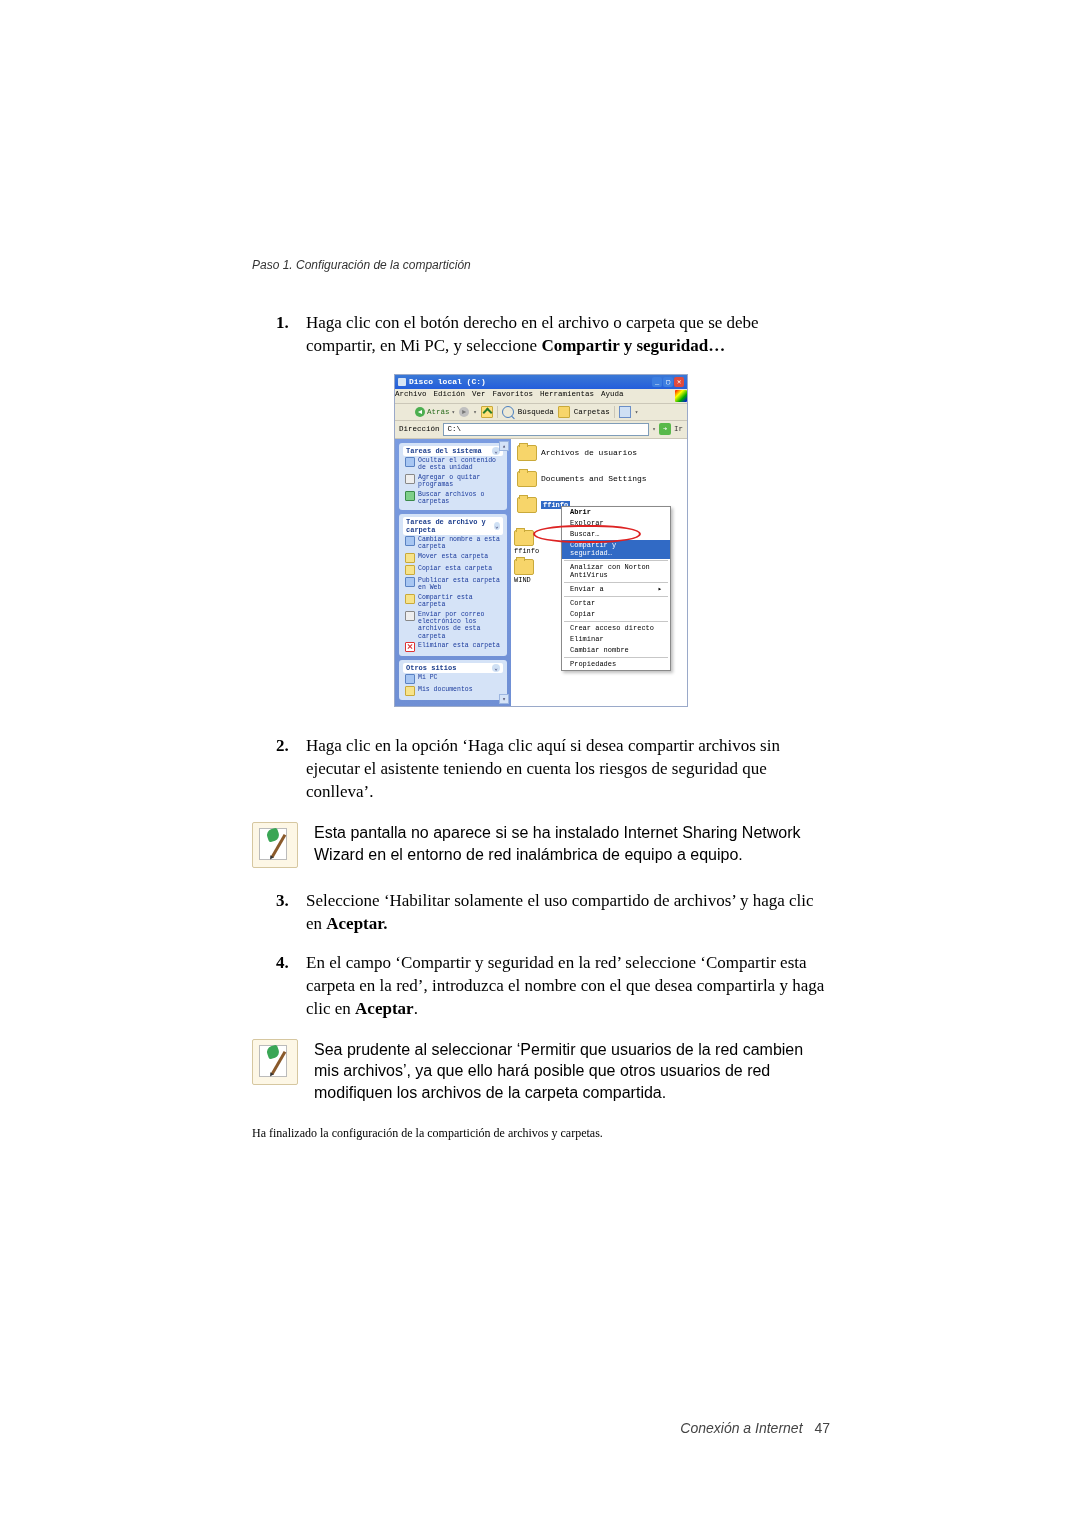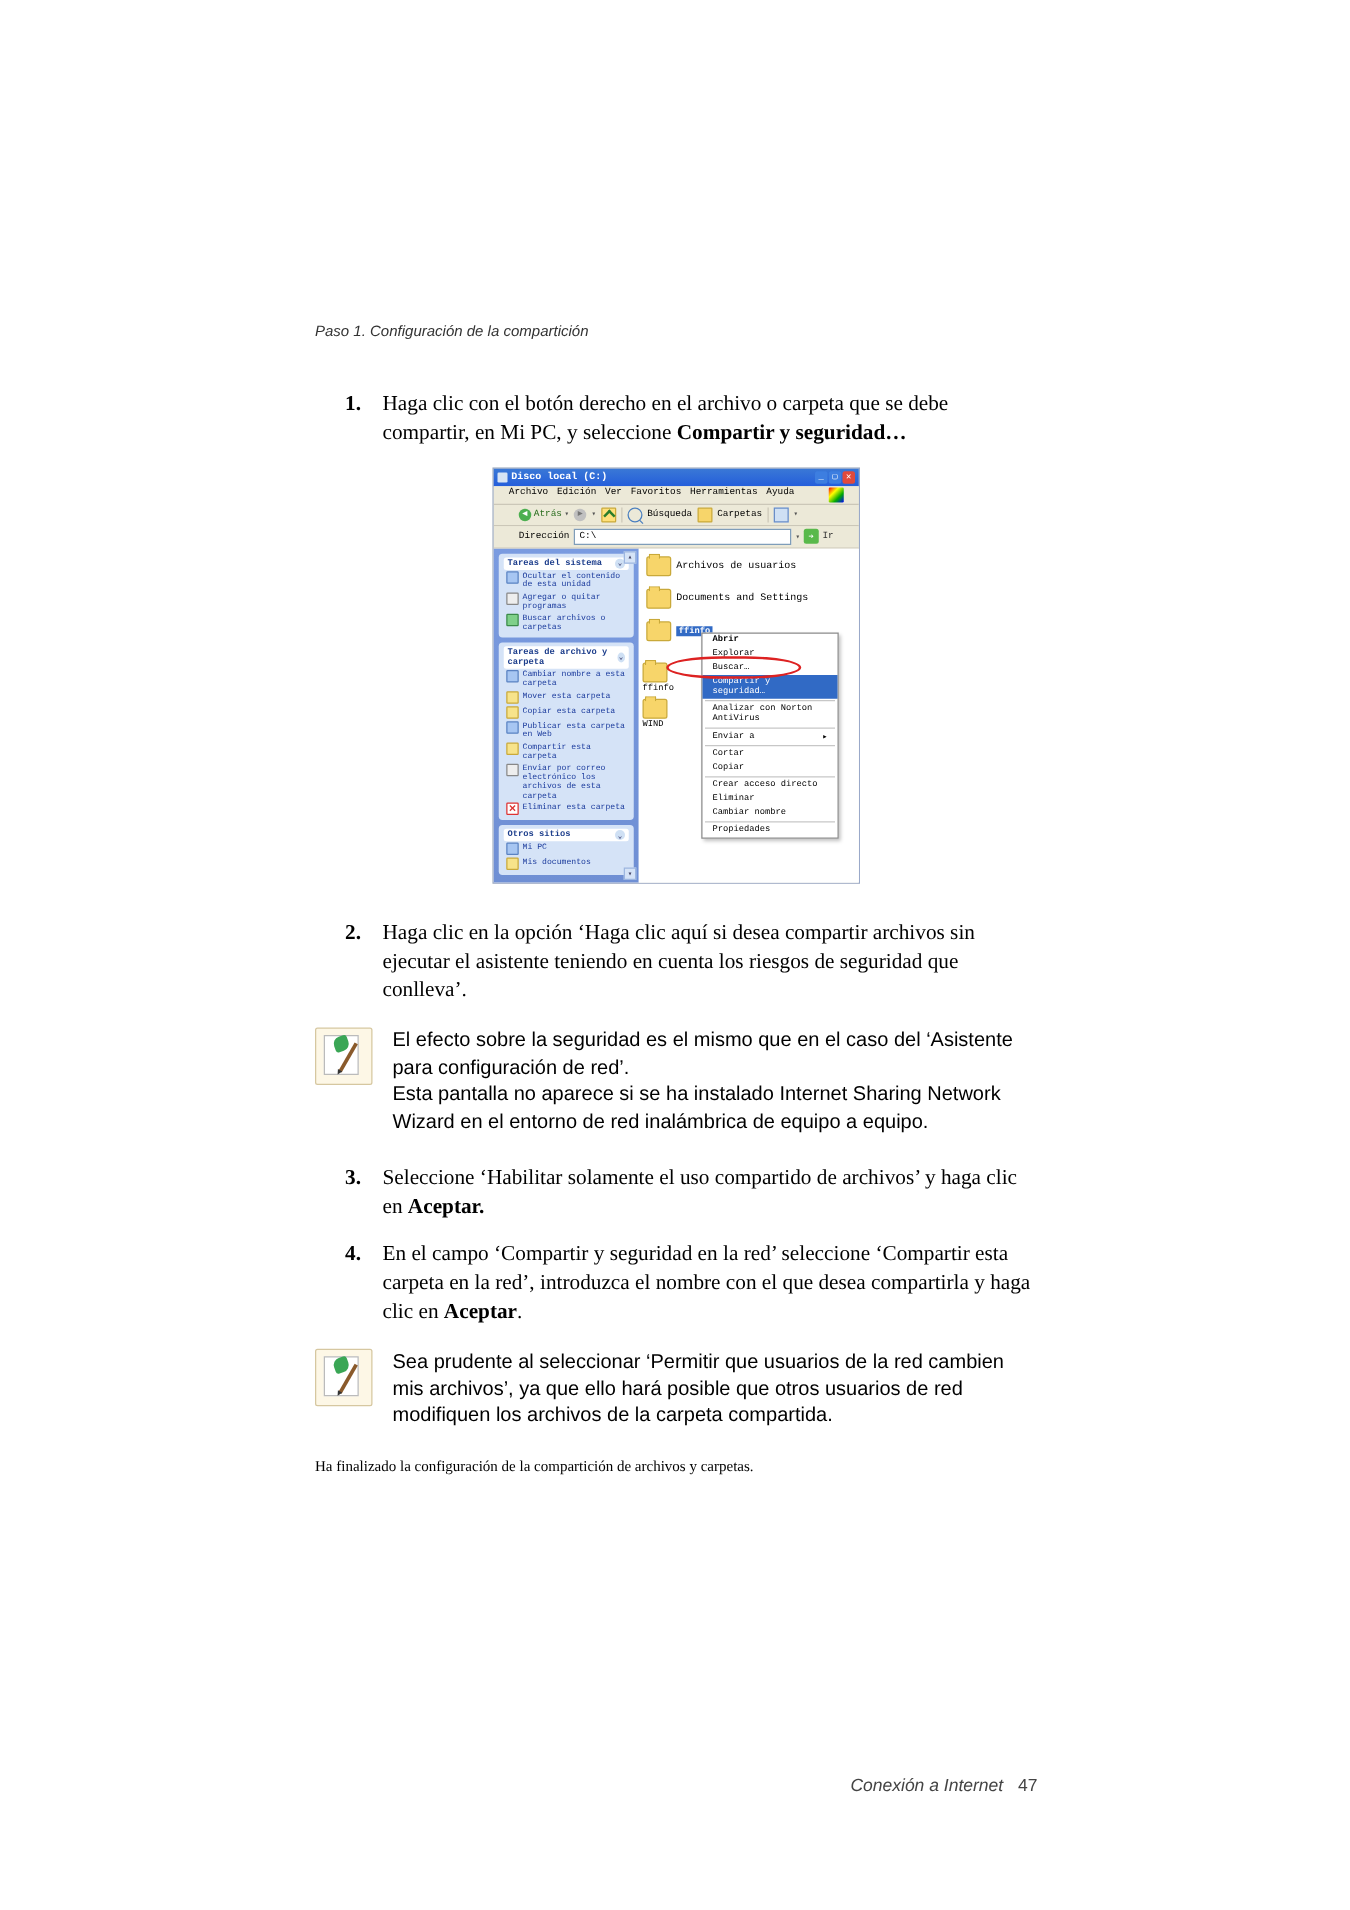--- a/index.html
+++ b/index.html
@@ -58,21 +58,21 @@
     width: 8px; height: 8px; background: #d7e4f4; border-radius: 1px;
     margin-right: 3px;
   }
   .titlebar .title-text { flex:1; font-weight: bold; font-size:8px;}
   .wctrl { display:flex; gap:1px;}
   .wbtn { width:10px; height:10px; border-radius:2px; display:flex; align-items:center; justify-content:center; font-size:7px; color:#fff;}
   .wmin{background:#3d7ee0;} .wmax{background:#3d7ee0;} .wcls{background:#e04a3d;}
   .menubar {
     background:#ece9d8;
     border-bottom:1px solid #cbc7b8;
-    padding:1px 12px;
+    padding:1px 0;
     display:flex; gap:7px;
     font-size:7.5px;
   }
   .xpcorner{
     width:12px; height:12px; margin-left:auto;
     background: linear-gradient(135deg,#f00,#ff0,#0a0,#00f);
     border-radius:1px;
   }
   .toolbar{
     background:#ece9d8;
@@ -87,21 +87,21 @@
   .upico{ width:10px;height:10px;background:#ffe07a;border:1px solid #c9a93a;border-radius:1px;position:relative;}
   .upico::after{content:"";position:absolute;left:2px;top:2px;width:5px;height:5px;border-left:2px solid #2a7d2a;border-top:2px solid #2a7d2a;transform:rotate(45deg);}
   .mag{width:10px;height:10px;border:1px solid #4a7fbf;border-radius:50%;position:relative;}
   .mag::after{content:"";position:absolute;width:4px;height:1px;background:#4a7fbf;bottom:-1px;right:-2px;transform:rotate(45deg);}
   .foldico{width:10px;height:10px;background:#f7d56a;border:1px solid #c9a93a;border-radius:1px;}
   .viewico{width:10px;height:10px;border:1px solid #6a8ec7;background:#cfe0f4;}
   .tdrop{font-size:6px;color:#555;}
   .addrbar{
     background:#ece9d8;
     border-bottom:1px solid #cbc7b8;
-    padding:2px 20px;
+    padding:2px 4px;
     display:flex;align-items:center;gap:3px;font-size:7.5px;
   }
   .addrinput{
     flex:1;height:11px;background:#fff;border:1px solid #7f9db9;
     display:flex;align-items:center;gap:2px;padding:0 2px;
   }
   .go-btn{width:12px;height:12px;background:#59b94b;border-radius:2px;display:flex;align-items:center;justify-content:center;color:#fff;font-size:7px;}
   .go-lbl{color:#333;}
   .client{display:flex;background:#fff;}
   .tasks{
@@ -382,21 +382,20 @@
     <div class="step-text"><span>Haga clic en la opción ‘Haga clic aquí si desea compartir archivos sin ejecutar el asistente teniendo en cuenta los riesgos de seguridad que conlleva’.</span></div>
   </div>
 
   <div class="notebox">
     <div class="noteicon">
       <div class="sheet"></div>
         <div class="leaf"></div>
         <div class="pen"></div>
     </div>
     <div>
-      <div>El efecto sobre la seguridad es el mismo que en el caso del ‘Asistente para configuración de red’.</div>
       <div>Esta pantalla no aparece si se ha instalado Internet Sharing Network Wizard en el entorno de red inalámbrica de equipo a equipo.</div>
     </div>
   </div>
 
   <div class="step">
     <div class="step-num">3.</div>
     <div class="step-text">
       <span>Seleccione ‘Habilitar solamente el uso compartido de archivos’ y haga clic en </span><span class="bold">Aceptar.</span>
     </div>
   </div>

